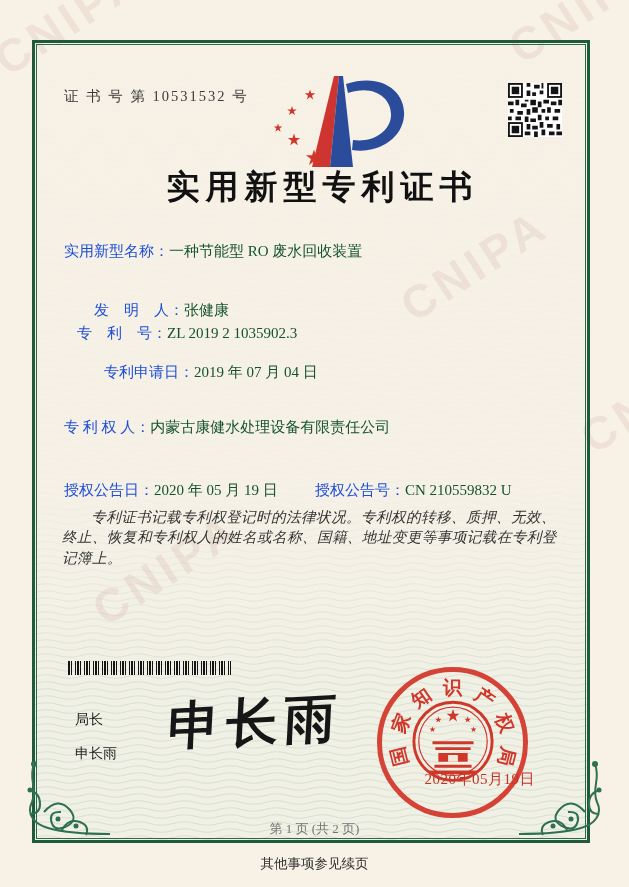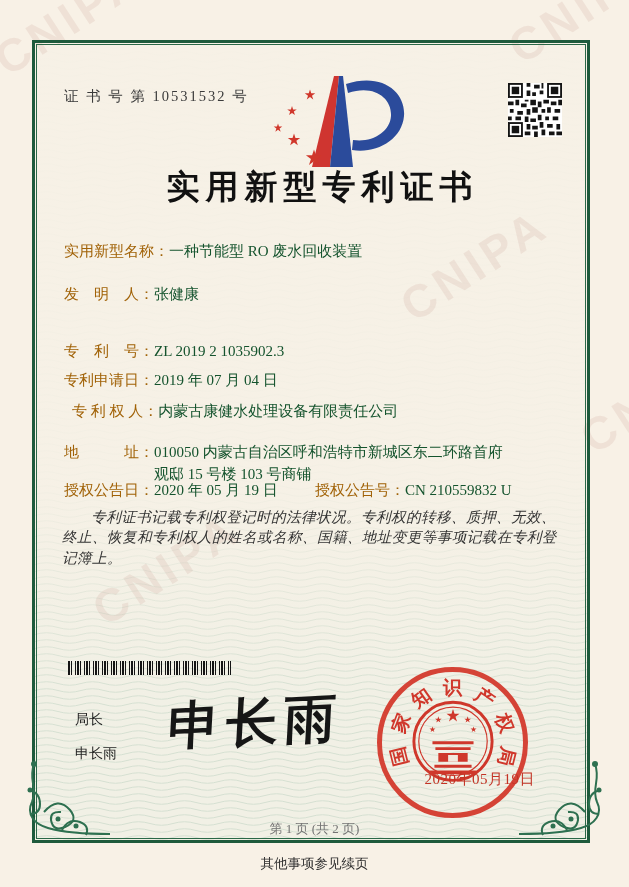--- a/index.html
+++ b/index.html
@@ -36,25 +36,25 @@
   
   .content { position:absolute; inset:0; z-index:5; }
   .cert-no { position:absolute; left:64px; top:87px; font-size:14.5px; letter-spacing:2px; color:#3b3b3b; }
   .logo { position:absolute; left:254px; top:74px; }
   .qr { position:absolute; left:508px; top:83px; }
   .title {
     position:absolute; left:8px; top:165px; width:100%; text-align:center;
     font-size:33px; font-weight:bold; letter-spacing:6px; color:#111;
   }
   .field-row { position:absolute; left:64px; font-size:15px; line-height:22px; }
-  .field-label { display:inline-block; vertical-align:top; white-space:nowrap; color:#a16207; }
+  .field-label { display:inline-block; vertical-align:top; white-space:nowrap; color:#1d4ed8; }
   .field-value { display:inline-block; vertical-align:top; color:#14532d; }
   .addr .field-value { width:360px; }
-  .row-0 { top:240px; } .row-1 { top:283px; } .row-2 { top:340px; } .row-3 { top:369px; }
-  .row-4 { top:400px;margin-left:8px; } .row-5 { top:441px; } .row-6 { top:479px; } .row-7 { top:479px; left:315px; }
+  .row-0 { top:240px; } .row-1 { top:299px;margin-left:30px; } .row-2 { top:322px;margin-left:13px; } .row-3 { top:361px;margin-left:40px; }
+  .row-4 { top:416px; } .row-5 { top:441px; } .row-6 { top:479px; } .row-7 { top:479px; left:315px; }
   .body-text {
     position:absolute; left:62px; top:507px; width:506px;
     font-size:14.6px; line-height:20.4px; letter-spacing:0.4px; color:#333;
     font-style:italic;
   }
   .body-text p { margin:0; text-indent:2em; }
   .barcode {
     position:absolute; left:68px; top:661px; width:163px; height:14px;
     background:repeating-linear-gradient(90deg,#141414 0 2px,transparent 2px 3px,
                #141414 3px 4px,transparent 4px 7px,#141414 7px 8px,transparent 8px 9px);
@@ -198,23 +198,20 @@
       <span class="field-label">发　明　人：</span><span class="field-value">张健康</span>
     </div>
     <div class="field-row row-2">
       <span class="field-label">专　利　号：</span><span class="field-value">ZL 2019 2 1035902.3</span>
     </div>
     <div class="field-row row-3">
       <span class="field-label">专利申请日：</span><span class="field-value">2019 年 07 月 04 日</span>
     </div>
     <div class="field-row row-4">
       <span class="field-label">专 利 权 人：</span><span class="field-value">内蒙古康健水处理设备有限责任公司</span>
-    </div>
-    <div class="field-row row-5 addr">
-      <span class="field-label">地　　　址：</span><span class="field-value">010050 内蒙古自治区呼和浩特市新城区东二环路首府观邸 15 号楼 103 号商铺</span>
     </div>
     <div class="field-row row-6">
       <span class="field-label">授权公告日：</span><span class="field-value">2020 年 05 月 19 日</span>
     </div>
     <div class="field-row row-7">
       <span class="field-label">授权公告号：</span><span class="field-value">CN 210559832 U</span>
     </div>
 
     <div class="body-text">
       <p>专利证书记载专利权登记时的法律状况。专利权的转移、质押、无效、终止、恢复和专利权人的姓名或名称、国籍、地址变更等事项记载在专利登记簿上。</p>

